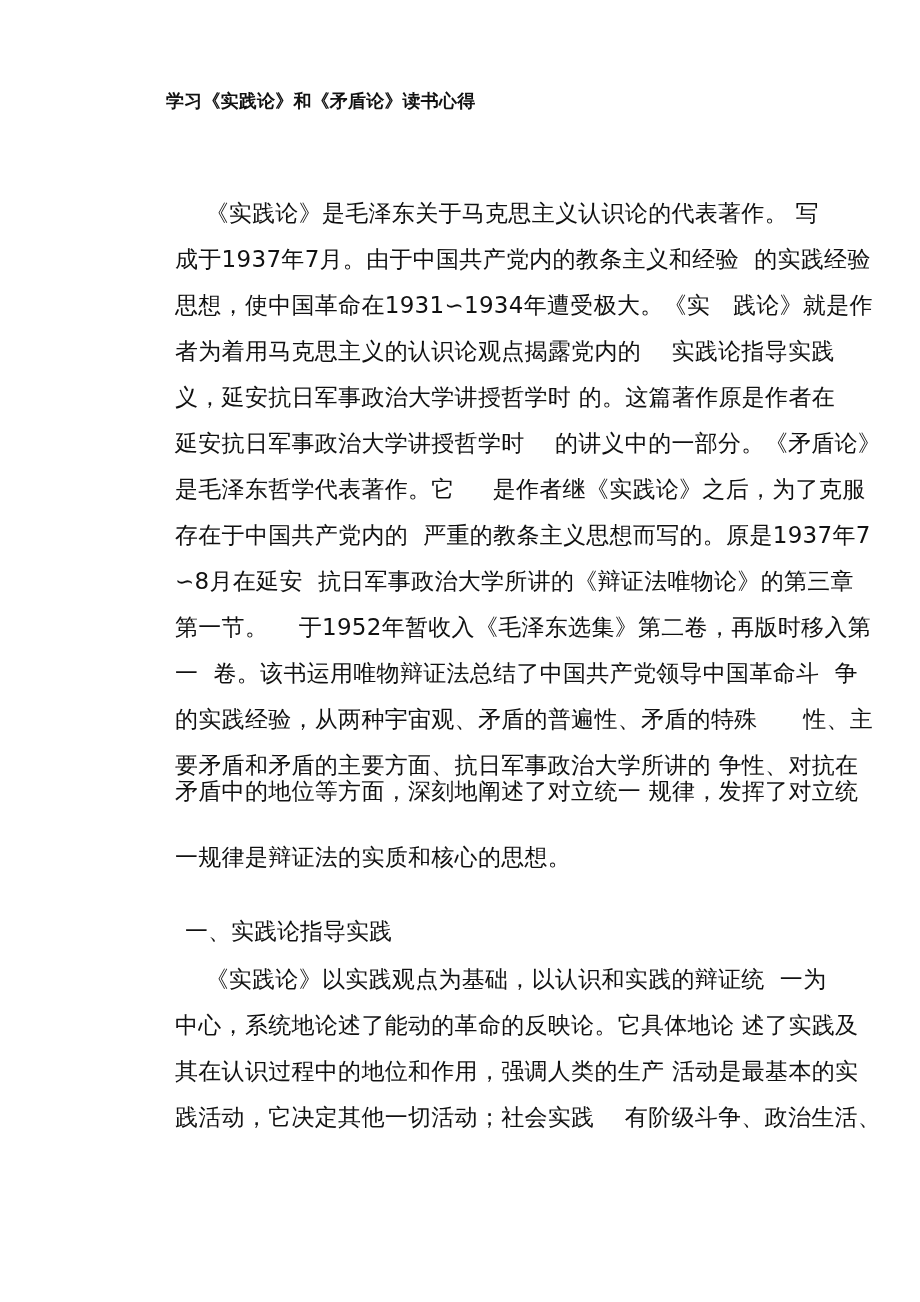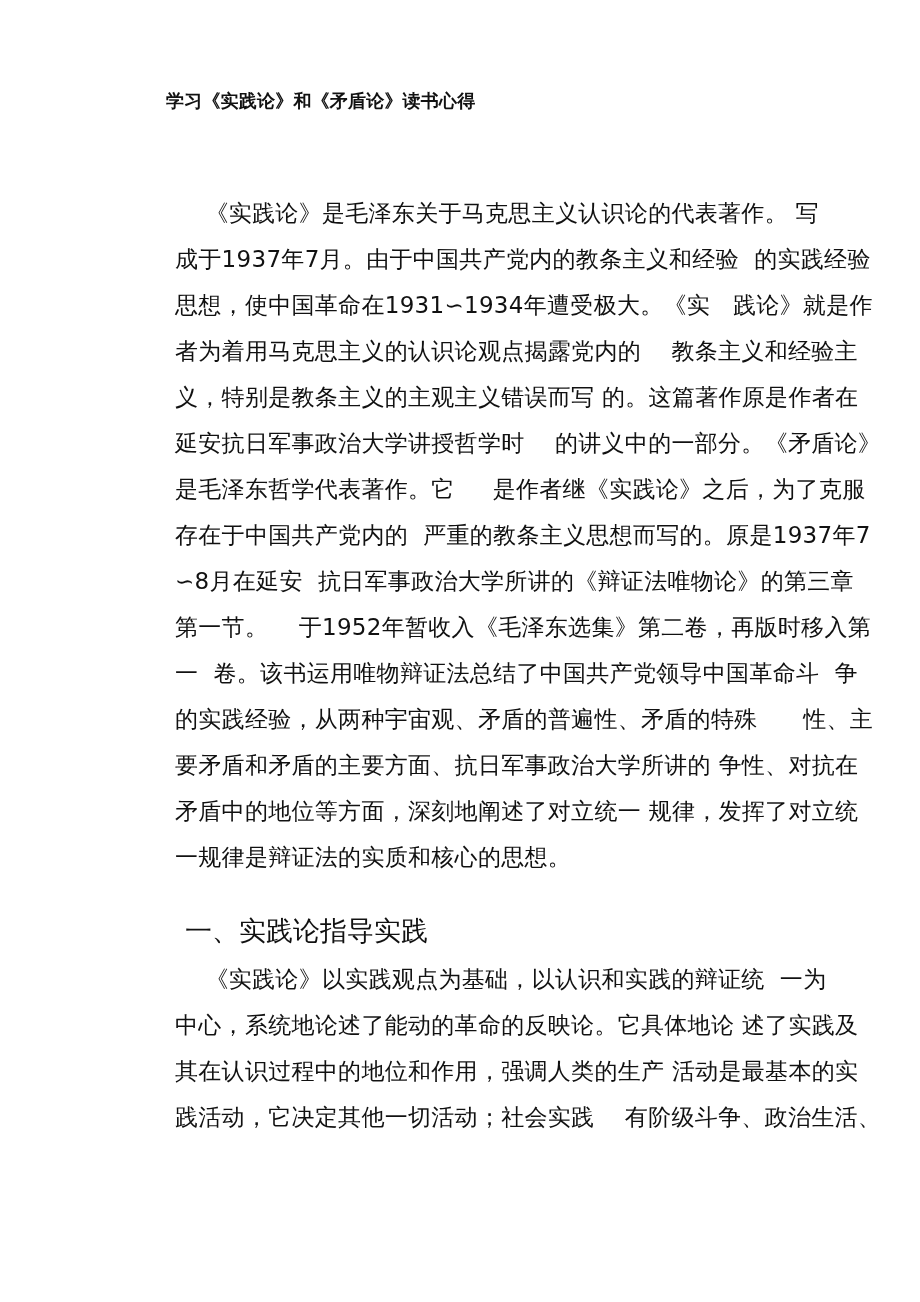--- a/index.html
+++ b/index.html
@@ -2,43 +2,43 @@
 <html><head>
 <meta charset="utf-8">
 <style>
   html, body { margin: 0; padding: 0; background: #ffffff; }
   body { width: 920px; height: 1302px; position: relative; overflow: hidden;
          font-family: "DejaVu Sans", "Liberation Sans", sans-serif; color: #111111; }
   .title { position: absolute; left: 166px; top: 89px; font-size: 18px; font-weight: bold;
            letter-spacing: 0.2px; white-space: nowrap; }
   .line { position: absolute; left: 135px; width: 675px; font-size: 23px; line-height: 30px;
           white-space: pre; letter-spacing: 0.3px; margin-left: 40px; }
-  .heading { position: absolute; left: 185px; font-size: 27px; line-height: 30px; white-space: pre; }
+  .heading { position: absolute; left: 185px; font-size: 23px; line-height: 30px; white-space: pre; }
 </style>
 </head>
 <body>
 
 <div>
   <div class="title">学习《实践论》和《矛盾论》读书心得</div>
 
   <div>
     <div class="line" style="top:198px">    《实践论》是毛泽东关于马克思主义认识论的代表著作。 写</div>
     <div class="line" style="top:244px">成于1937年7月。由于中国共产党内的教条主义和经验  的实践经验</div>
     <div class="line" style="top:290px">思想，使中国革命在1931∽1934年遭受极大。《实   践论》就是作</div>
-    <div class="line" style="top:336px">者为着用马克思主义的认识论观点揭露党内的    教条主义和经验主</div>
-    <div class="line" style="top:382px">义，特别是教条主义的主观主义错误而写 的。这篇著作原是作者在</div>
+    <div class="line" style="top:336px">者为着用马克思主义的认识论观点揭露党内的    实践论指导实践</div>
+    <div class="line" style="top:382px">义，延安抗日军事政治大学讲授哲学时 的。这篇著作原是作者在</div>
     <div class="line" style="top:428px">延安抗日军事政治大学讲授哲学时    的讲义中的一部分。《矛盾论》</div>
     <div class="line" style="top:474px">是毛泽东哲学代表著作。它     是作者继《实践论》之后，为了克服</div>
     <div class="line" style="top:520px">存在于中国共产党内的  严重的教条主义思想而写的。原是1937年7</div>
     <div class="line" style="top:566px">∽8月在延安  抗日军事政治大学所讲的《辩证法唯物论》的第三章</div>
     <div class="line" style="top:612px">第一节。    于1952年暂收入《毛泽东选集》第二卷，再版时移入第</div>
     <div class="line" style="top:658px">一  卷。该书运用唯物辩证法总结了中国共产党领导中国革命斗  争</div>
     <div class="line" style="top:704px">的实践经验，从两种宇宙观、矛盾的普遍性、矛盾的特殊      性、主</div>
     <div class="line" style="top:750px">要矛盾和矛盾的主要方面、抗日军事政治大学所讲的 争性、对抗在</div>
-    <div class="line" style="top:796px">矛盾中的地位等方面，深刻地阐述了对立统一 规律，发挥了对立统</div>
+    <div class="line" style="top:776px">矛盾中的地位等方面，深刻地阐述了对立统一 规律，发挥了对立统</div>
     <div class="line" style="top:842px">一规律是辩证法的实质和核心的思想。</div>
   </div>
 
   <div class="heading" style="top:916px">一、实践论指导实践</div>
 
   <div>
     <div class="line" style="top:964px">    《实践论》以实践观点为基础，以认识和实践的辩证统  一为</div>
     <div class="line" style="top:1010px">中心，系统地论述了能动的革命的反映论。它具体地论 述了实践及</div>
     <div class="line" style="top:1056px">其在认识过程中的地位和作用，强调人类的生产 活动是最基本的实</div>
     <div class="line" style="top:1102px">践活动，它决定其他一切活动；社会实践    有阶级斗争、政治生活、</div>

